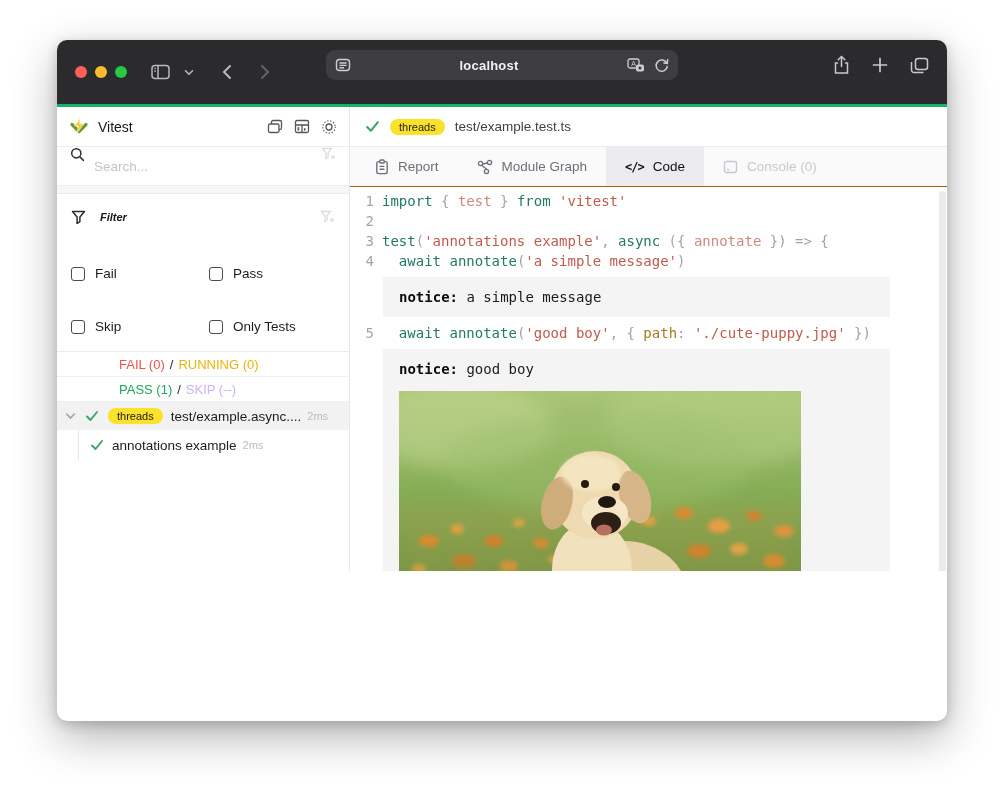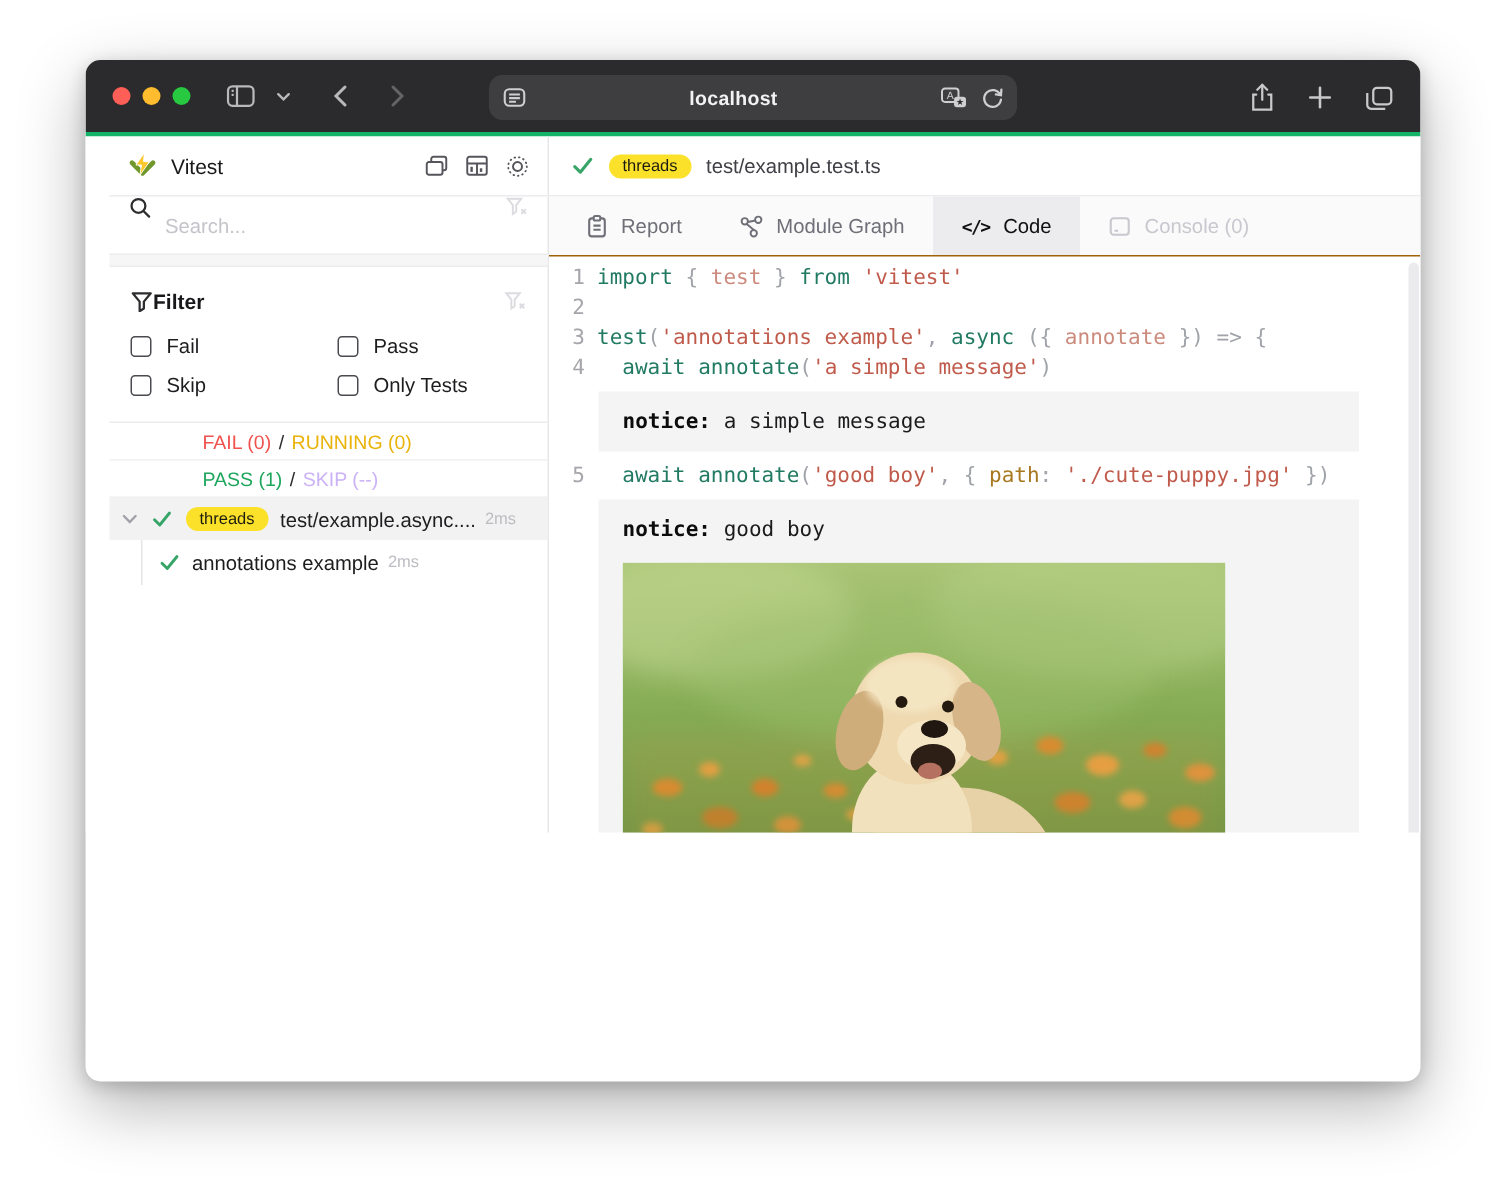--- a/index.html
+++ b/index.html
@@ -6,57 +6,57 @@
   html,body { width:1004px; height:795px; background:#fff; font-family:"Liberation Sans",sans-serif; }
   svg { display:block; }
 
   .window {
     position:absolute; left:57px; top:40px; width:890px; height:681px;
     border-radius:10px; overflow:hidden; background:#fff;
     box-shadow:0 16px 45px rgba(0,0,0,.30), 0 3px 12px rgba(0,0,0,.18);
   }
 
   
-  .titlebar { position:relative; height:48px; background:#2b2b2d; display:flex; align-items:center; padding:0 18px; }
+  .titlebar { position:relative; height:64px; background:#2b2b2d; display:flex; align-items:center; padding:0 18px; }
   .traffic { display:flex; gap:8px; }
   .tl { width:12px; height:12px; border-radius:50%; }
   .tl.red{ background:var(--traffic_red); } .tl.yellow{ background:var(--traffic_yellow); } .tl.green{ background:var(--traffic_green); }
   .nav-ic { color:#b9b9bc; display:flex; align-items:center; }
   .nav-ic.dim { color:#646467; }
   .tb-left { display:flex; align-items:center; gap:14px; margin-left:24px; }
   .urlbar {
     position:absolute; left:50%; top:10px; transform:translateX(-50%);
     width:352px; height:30px; background:#3e3e40; border-radius:9px;
     display:flex; align-items:center; padding:0 9px; color:#cfcfd2;
   }
   .urlbar .url-text { flex:1; text-align:center; color:#f2f2f4; font-size:13px; font-weight:600; letter-spacing:.2px; }
   .tb-right { position:absolute; right:18px; top:0; height:50px; display:flex; align-items:center; gap:22px; color:#c9c9cc; }
 
   
   .progress { height:3px; background:var(--progress_green); }
 
   
-  .app { display:flex; height:464px; background:#fff;padding-left:16px; }
+  .app { display:flex; height:464px; background:#fff; }
   .sidebar { width:293px; border-right:1px solid #e7e7ea; display:flex; flex-direction:column; }
   .main { flex:1; position:relative; overflow:hidden; }
 
   
   .sb-header { height:40px; display:flex; align-items:center; padding:0 12px; border-bottom:1px solid #ececef; }
   .sb-title { font-size:14px; font-weight:500; color:#18181b; margin-left:9px; }
   .sb-header-icons { margin-left:auto; display:flex; gap:11px; color:#55555c; align-items:center; }
   .sb-search { height:39px; display:flex; padding:0 13px; border-bottom:1px solid #ececef; }
   .sb-search input { flex:1; border:none; outline:none; background:transparent; font-family:inherit; font-size:13.5px; color:#333; margin-left:9px; }
   .sb-search input::placeholder { color:#c4c4ca; }
   .sb-gap { height:8px; background:#f6f6f7; border-bottom:1px solid #ececef; }
   .sb-filter { padding:11px 14px 4px; }
   .filter-head { display:flex; align-items:center; height:24px; color:#18181b; }
-  .filter-title { font-size:14px; font-weight:700; margin-left:0; }
+  .filter-title { font-size:11px; font-weight:700; margin-left:14px;font-style:italic; }
   .icon-clear { margin-left:auto; color:#dcdce0; }
   .cb-grid { display:grid; grid-template-columns:138px 1fr; row-gap:11px; margin-top:10px; }
-  .cb-item { display:flex; align-items:center; }
+  .cb-item { display:flex; align-items:center;margin-top:27px; }
   .cb-box { width:14px; height:14px; border:1.5px solid #4a4a50; border-radius:3px; background:#fff; }
   .cb-label { font-size:13.5px; color:#1d1d20; margin-left:10px; }
   .sb-status { margin-top:13px; border-top:1px solid #ececef; }
   .st-row { height:25px; display:flex; align-items:center; padding-left:62px; font-size:13px; font-weight:400; border-bottom:1px solid #f0f0f2; }
   .st-sep { color:#2c2c30; margin:0 5px; }
   .tree-row1 { height:28px; display:flex; align-items:center; background:#f2f2f3; padding:0 10px 0 8px; }
   .tree-row2 { height:30px; display:flex; align-items:center; position:relative; padding-left:33px; }
   .tree-row2::before { content:""; position:absolute; left:21px; top:0; bottom:0; width:1px; background:#e5e5e8; }
   .pill { background:var(--badge_yellow); color:#1c1c10; font-size:11px; font-weight:500; padding:2px 9px; border-radius:999px; white-space:nowrap; }
   .tree-name { font-size:13.5px; color:#1d1d1f; margin-left:8px; white-space:nowrap; overflow:hidden; }

